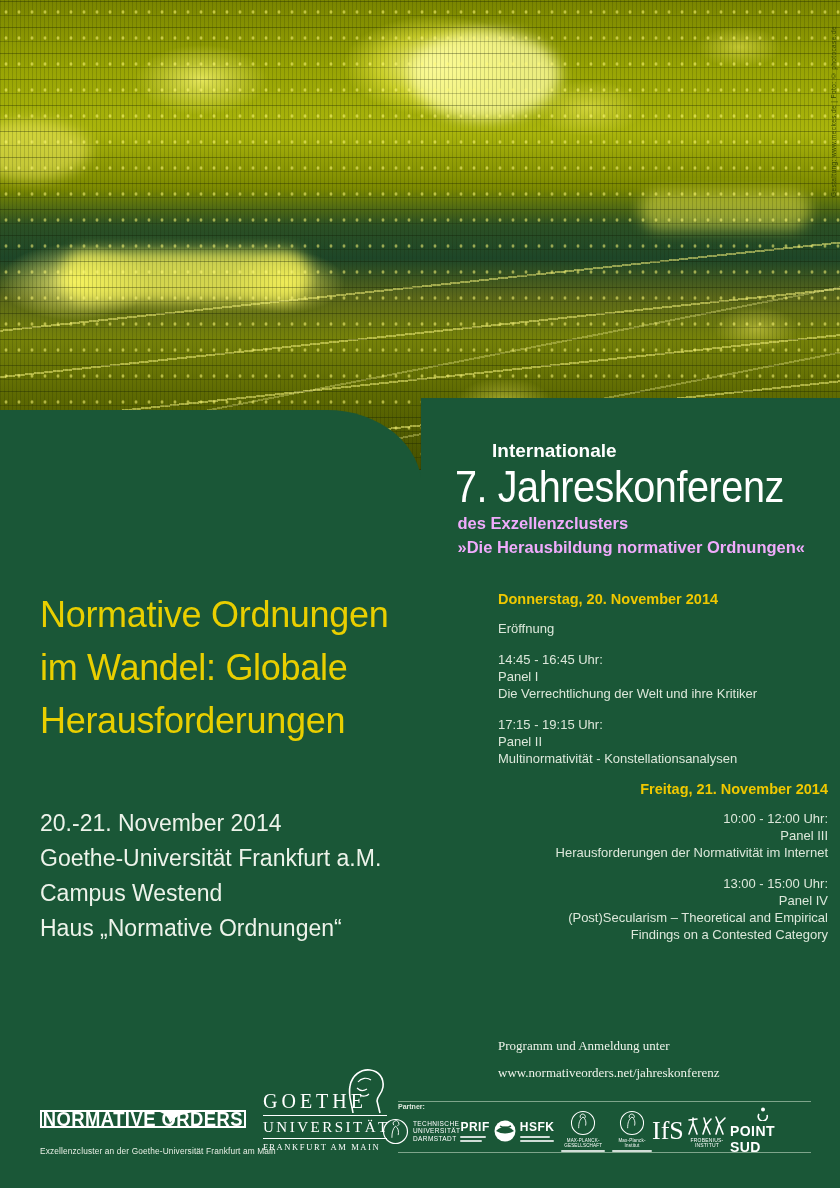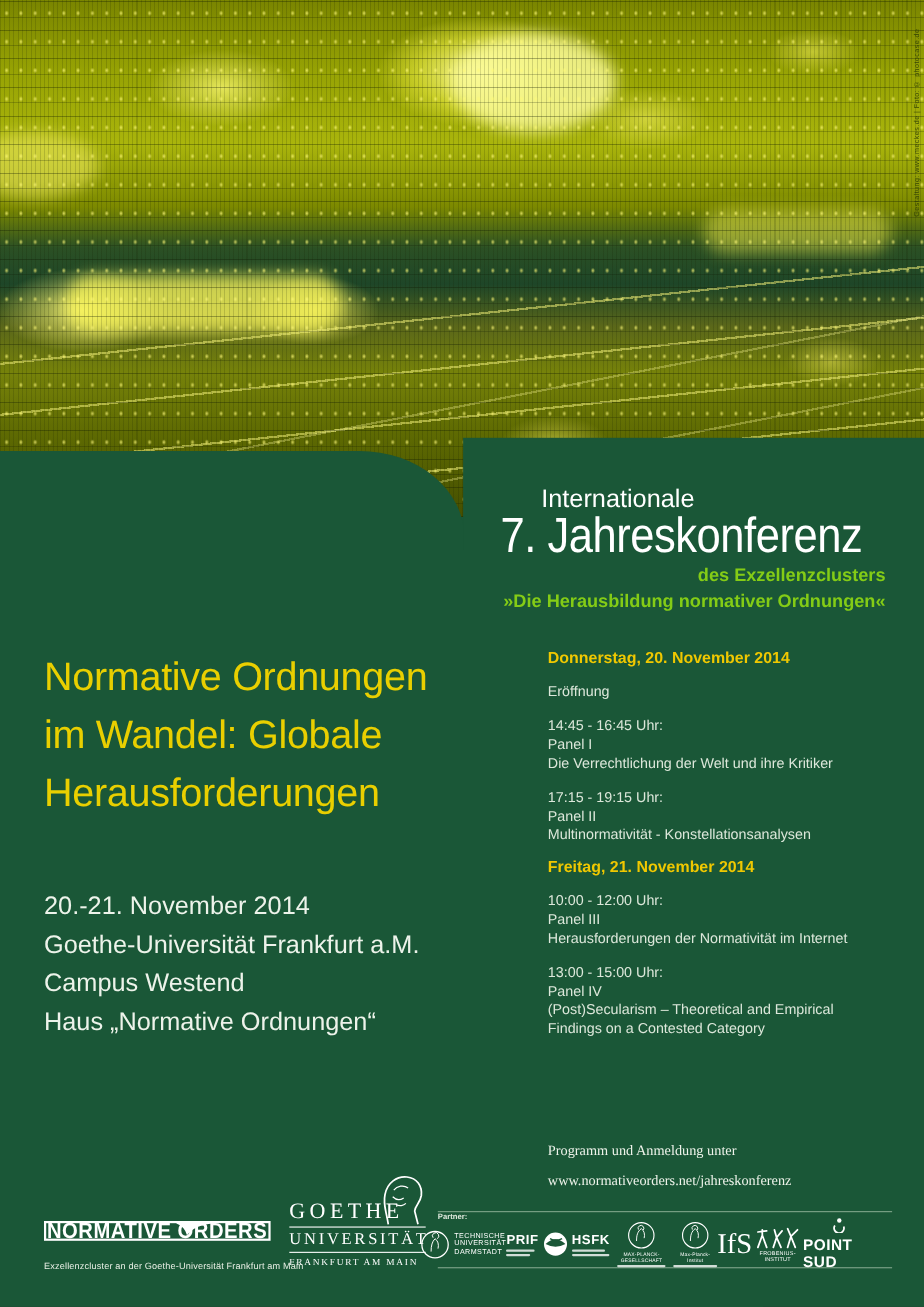--- a/index.html
+++ b/index.html
@@ -45,36 +45,36 @@
   .credit{position:absolute;top:26px;right:3px;writing-mode:vertical-rl;transform:rotate(180deg);
     font-size:6.5px;letter-spacing:.4px;color:rgba(50,65,5,.95);}
 
   
   .panel-left{position:absolute;top:410px;left:0;width:422px;height:130px;background:var(--green);
     border-top-right-radius:95px 78px;}
   .panel-right{position:absolute;top:398px;left:421px;right:0;height:130px;background:var(--green);}
   .body-bg{position:absolute;top:500px;left:0;right:0;bottom:0;background:var(--green);}
 
   
-  .kicker{position:absolute;top:440px;left:492px;font-size:23px;color:#fff;}
+  .kicker{position:absolute;top:440px;left:492px;font-size:19px;color:#fff;font-weight:bold;}
   .conf-title{position:absolute;top:461px;left:455px;font-size:45px;color:#fff;white-space:nowrap;
     transform:scaleX(.88);transform-origin:left top;letter-spacing:-.5px;}
-  .conf-sub{position:absolute;top:511px;right:35px;text-align:right;color:#84cc16;
+  .conf-sub{position:absolute;top:511px;right:35px;color:#f0abfc;
     font-weight:700;font-size:16.5px;line-height:24px;}
 
   
   .headline{position:absolute;top:588px;left:40px;color:var(--yellow);
     font-size:36px;line-height:53px;letter-spacing:-.3px;}
   .venue{position:absolute;top:806px;left:40px;color:var(--white);font-size:23px;line-height:35px;}
 
   
   .schedule{position:absolute;top:591px;left:498px;width:330px;color:#dce7da;font-size:13px;}
   .day-label{color:var(--sched-yellow);font-weight:700;font-size:14.5px;margin-bottom:13px;}
   .session{margin-bottom:14px;line-height:17px;}
-  .day-block + .day-block{margin-top:0;}
+  .day-block + .day-block{margin-top:0;text-align:right;}
 
   
   .registration{position:absolute;top:1032px;left:498px;color:#eef3ea;
     font-family:"Liberation Serif","DejaVu Serif",serif;font-size:13px;line-height:27px;}
 
   
   .sep{position:absolute;left:398px;width:413px;height:1px;background:rgba(212,230,210,.55);}
   .sep.top{top:1101px;} .sep.bottom{top:1152px;}
   .partner-label{position:absolute;top:1103px;left:398px;font-size:7px;color:#dfe9dd;font-weight:700;}
   .partners{position:absolute;top:1109px;left:382px;width:413px;height:44px;

